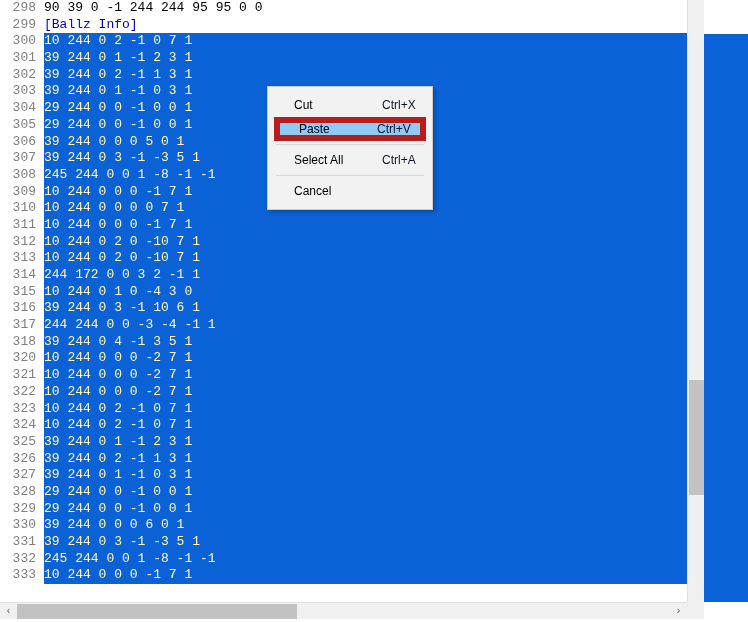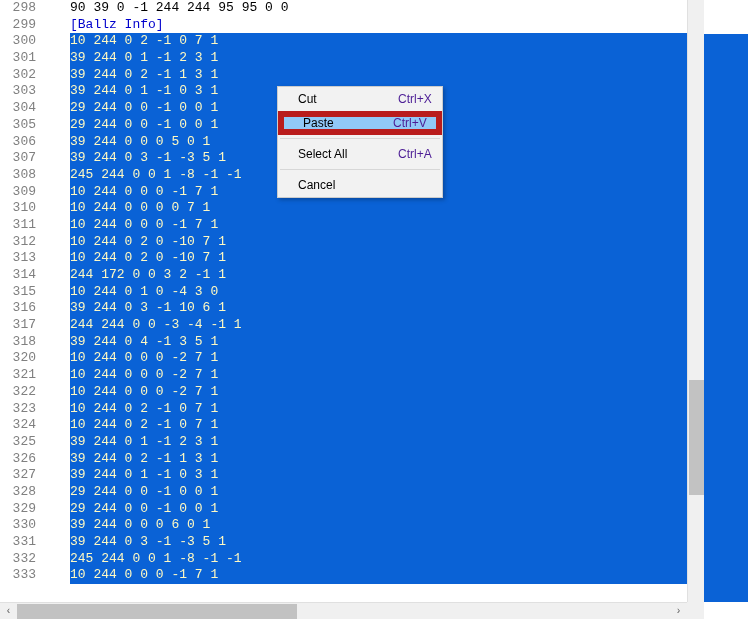--- a/index.html
+++ b/index.html
@@ -24,21 +24,20 @@
     width: 687px;
     height: 602px;
     background: #fff;
     overflow: hidden;
   }
   .line {
     display: flex;
     height: 16.7px;
     line-height: 16.7px;
     white-space: pre;
-    gap: 26px;
   }
   .gutter {
     width: 44px;
     flex: 0 0 44px;
     text-align: right;
     padding-right: 8px;
     color: #808080;
     background: #fff;
     font-size: 13px;
   }
@@ -131,46 +130,46 @@
     bottom: 3px;
     left: 704px;
     width: 44px;
     height: 17px;
     background: #fff;
   }
 
   
   .context-menu {
     position: absolute;
-    left: 277px;
+    left: 267px;
     top: 86px;
     width: 166px;
     background: #f2f2f2;
     border: 1px solid #cccccc;
     box-shadow: 2px 2px 4px rgba(0,0,0,0.25);
     font-family: "Segoe UI", Tahoma, sans-serif;
     font-size: 12px;
     color: #000;
-    padding: 0;
+    padding: 6px;
   }
   .menu-item {
     height: 24px;
     display: flex;
     align-items: center;
     padding: 0 4px 0 20px;
     position: relative;
   }
   .menu-item.highlight {
     background: #91c9f7;
     border: 6px solid #b91c1c;
     padding: 0 3px 0 19px;
   }
   .menu-label { flex: 1; }
   .menu-shortcut {
-    color: #4c1d95;
+    color: #0f172a;
     padding-left: 10px;
     text-align: left;
     min-width: 50px;
   }
   .menu-sep {
     height: 1px;
     background: #d7d7d7;
     margin: 3px 2px 3px 2px;
   }
   .bottom-white-strip {

